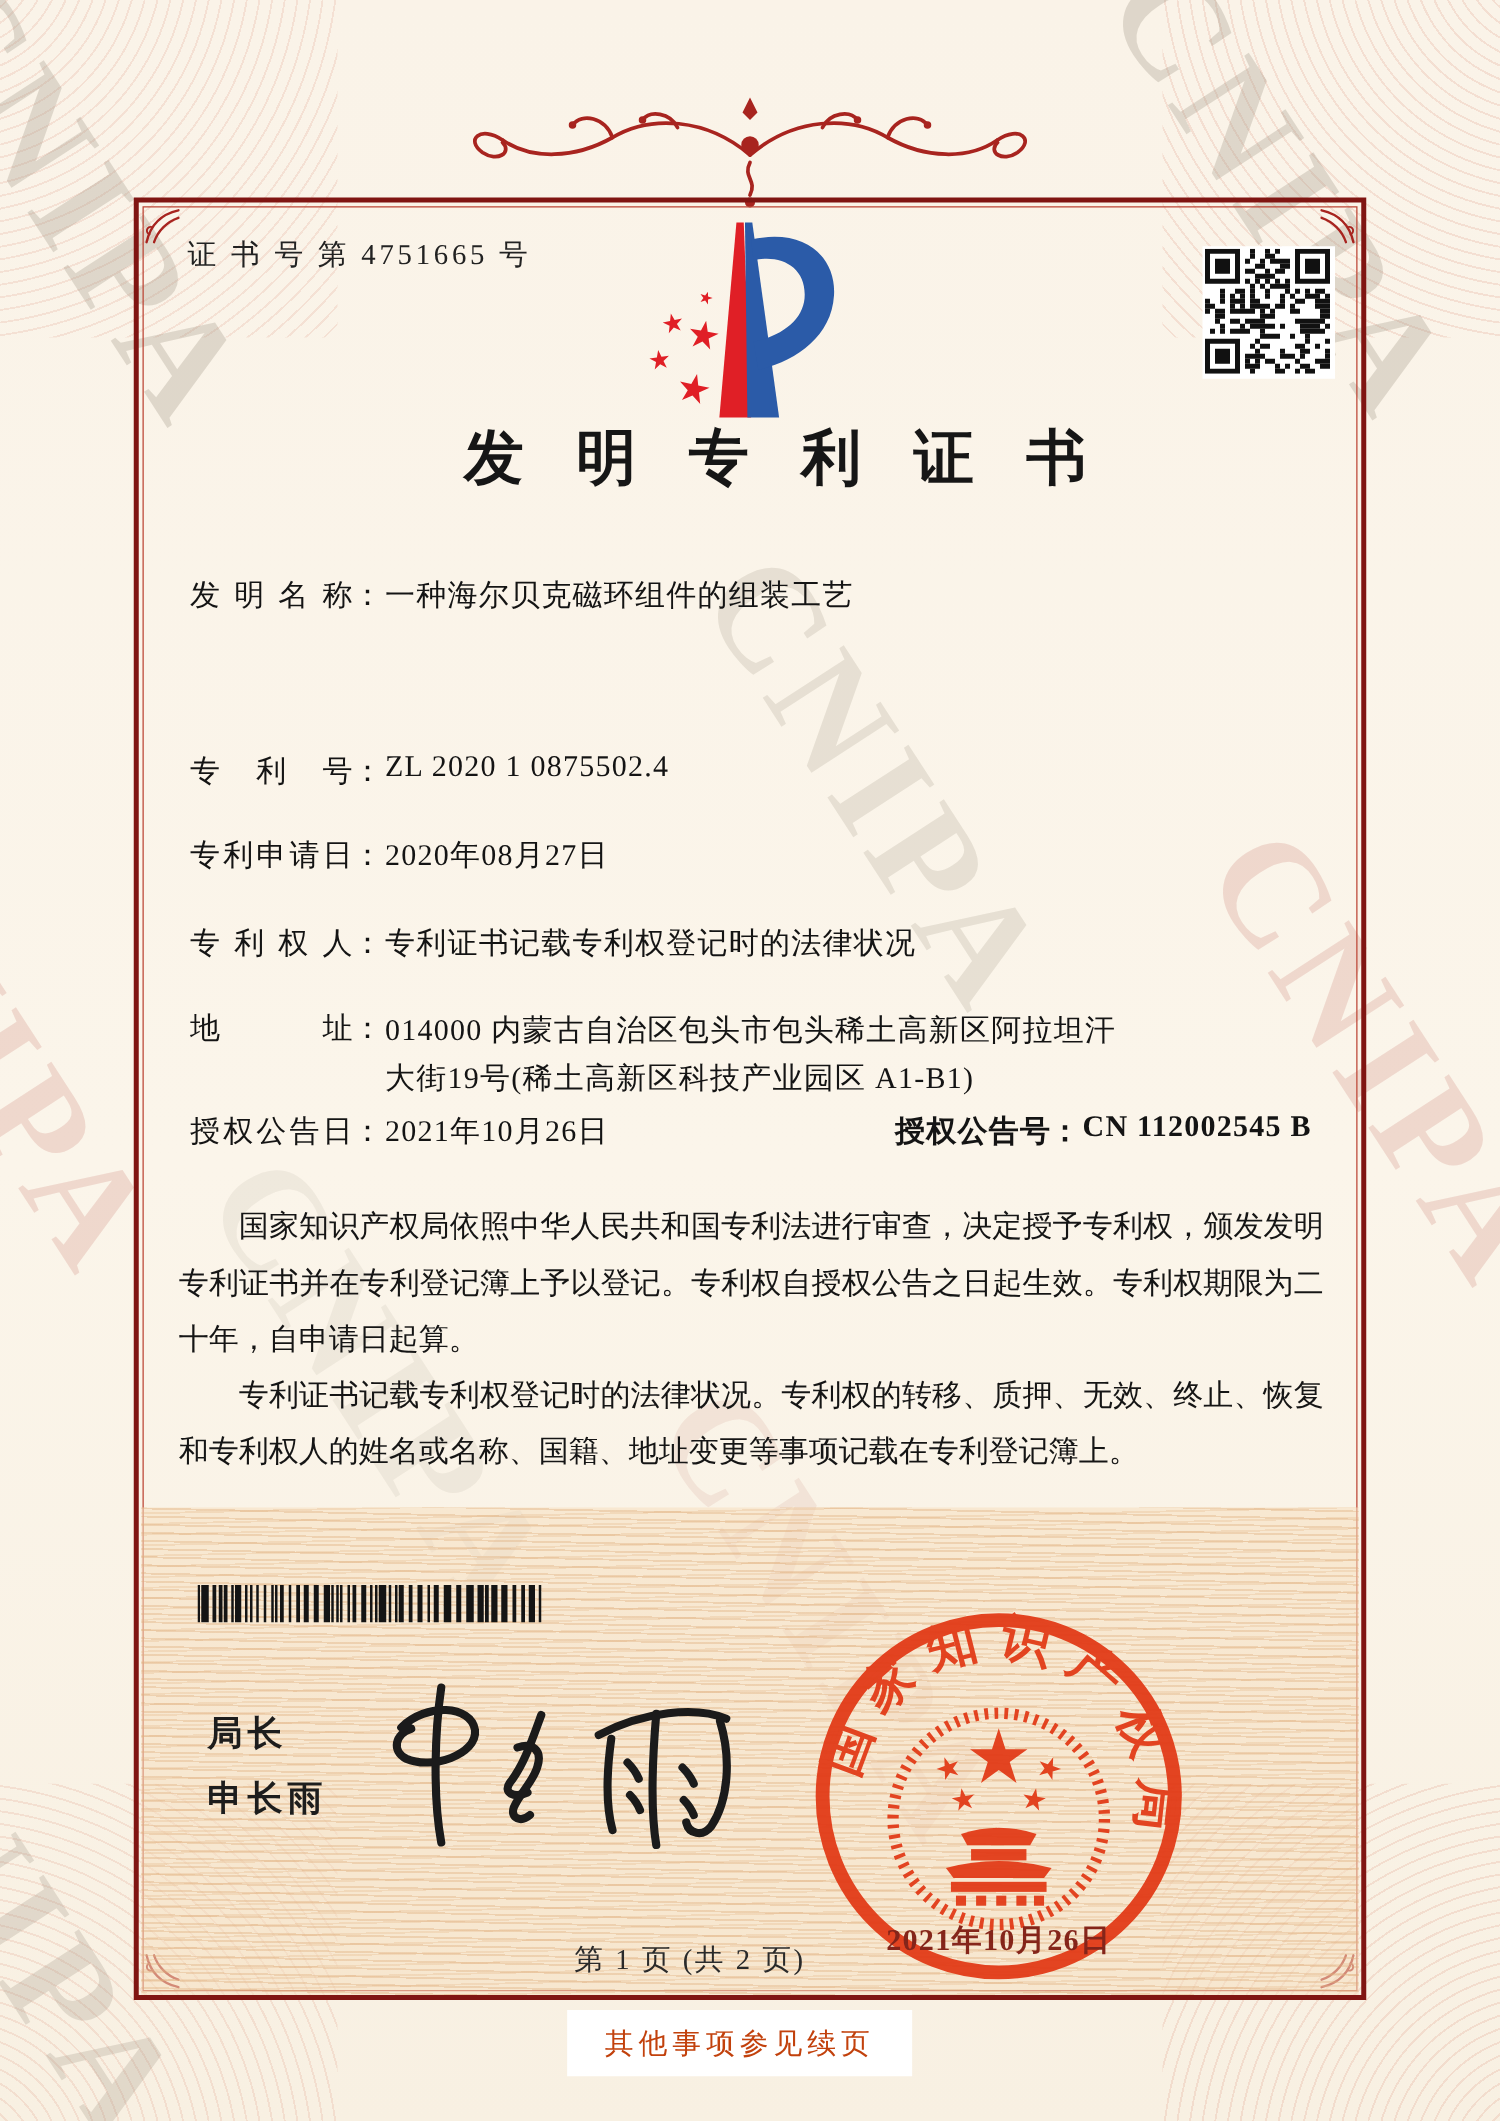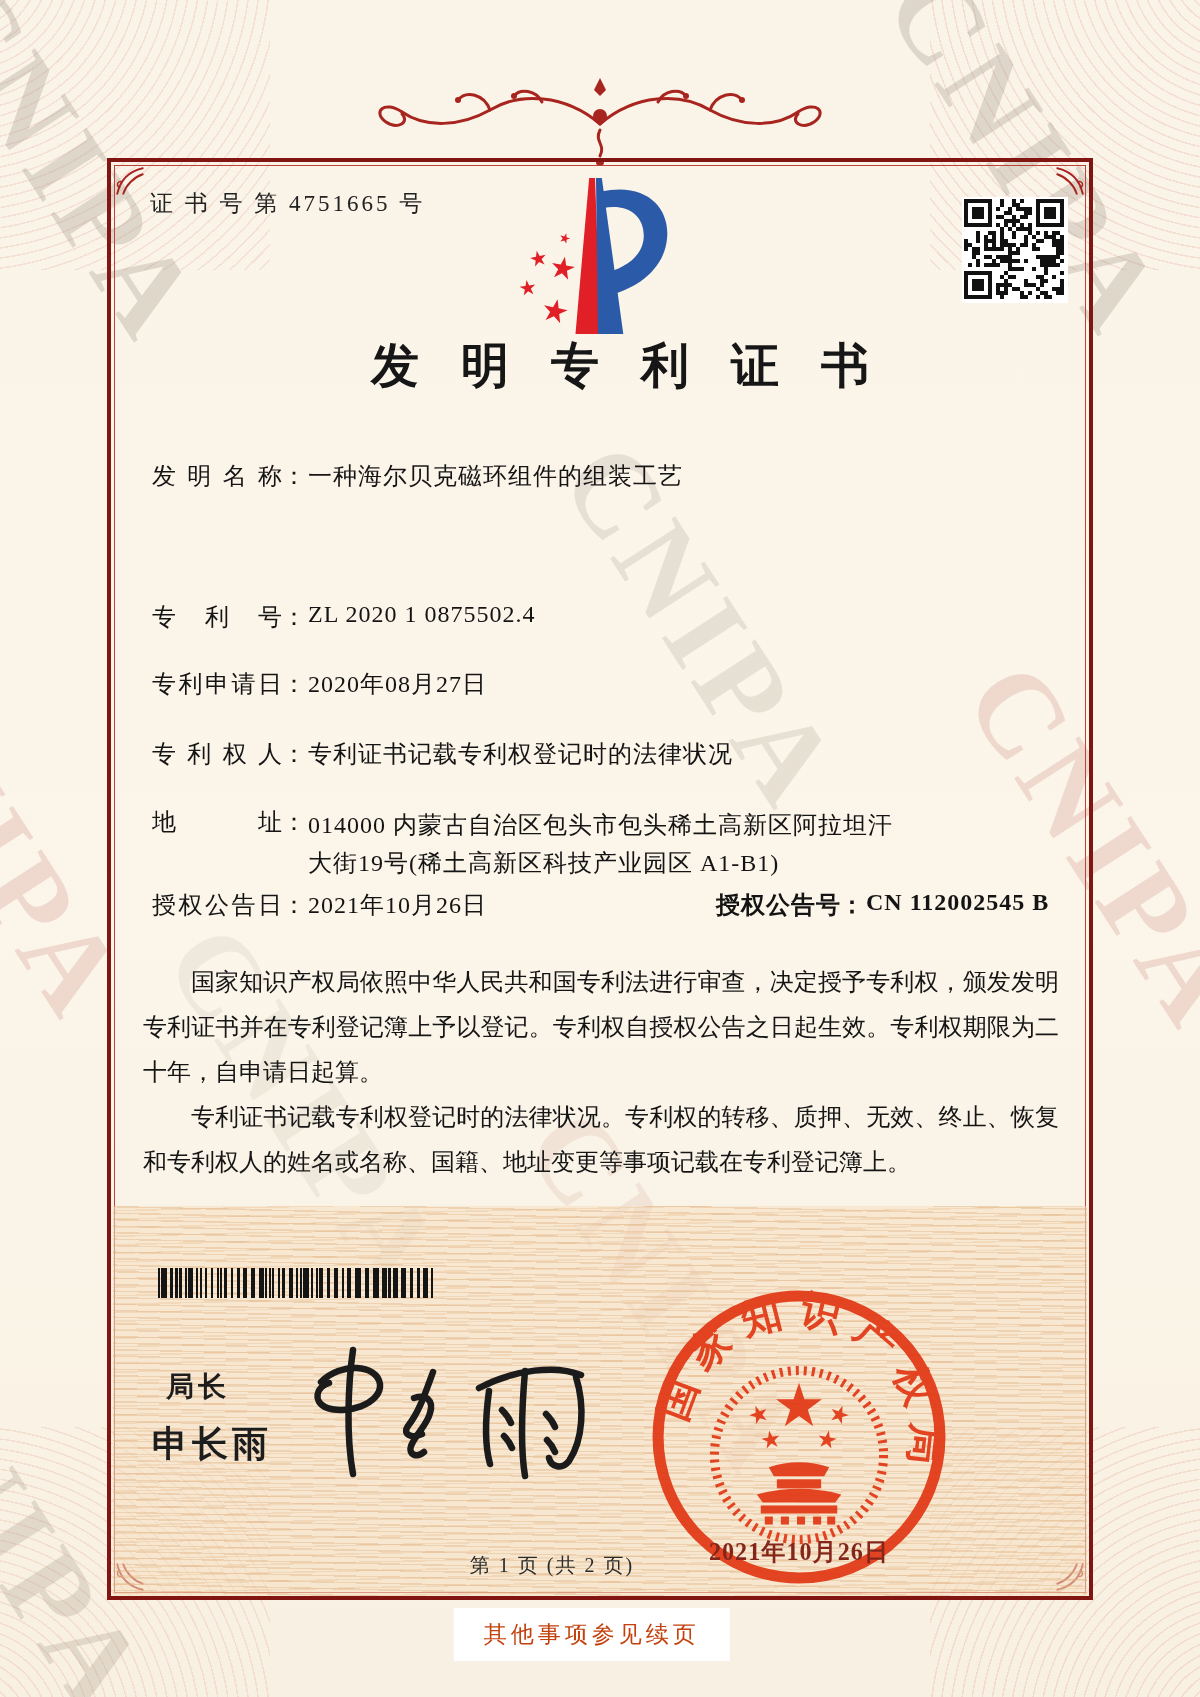--- a/index.html
+++ b/index.html
@@ -42,26 +42,26 @@
   .legal p{margin:0;text-indent:2em;text-align:justify;}
   
   .guilloche{position:absolute;left:113px;top:1206px;width:974px;height:390px;
      background-color:rgba(245,222,192,.55);
      background-image:
        repeating-linear-gradient(1.3deg,rgba(222,172,122,0) 0 5px,rgba(222,172,122,.38) 5px 6.5px),
        repeating-linear-gradient(-1.3deg,rgba(228,182,134,0) 0 7px,rgba(228,182,134,.30) 7px 8.5px);}
   .barcode{position:absolute;left:158px;top:1268px;}
   .director-title{position:absolute;left:166px;top:1368px;font-size:28px;font-weight:700;
       font-family:"Liberation Sans","DejaVu Sans",sans-serif;color:#1d1d1d;letter-spacing:4px;}
-  .director-name{position:absolute;left:152px;top:1420px;font-size:36px;font-weight:700;
+  .director-name{position:absolute;left:166px;top:1420px;font-size:28px;font-weight:700;
       font-family:Liberation Mono, monospace;color:#1d1d1d;letter-spacing:4px;}
   .sig{position:absolute;left:283px;top:1336px;}
   .seal{position:absolute;left:648px;top:1286px;}
   .page-no{position:absolute;left:402px;top:1552px;width:300px;text-align:center;
-      font-size:20px;letter-spacing:2px;color:#2a2a2a;}
+      font-size:23px;letter-spacing:2px;color:#2a2a2a;}
   .note-box{position:absolute;left:50%;top:1608px;transform:translateX(-53%);
       background:#ffffff;padding:11px 30px;font-size:23px;letter-spacing:4px;color:#c2410c;}
   svg{display:block;}
 </style>
 </head>
 <body>
 
 <div id="page">
 
   <div class="corner-g cg-tl"></div>

